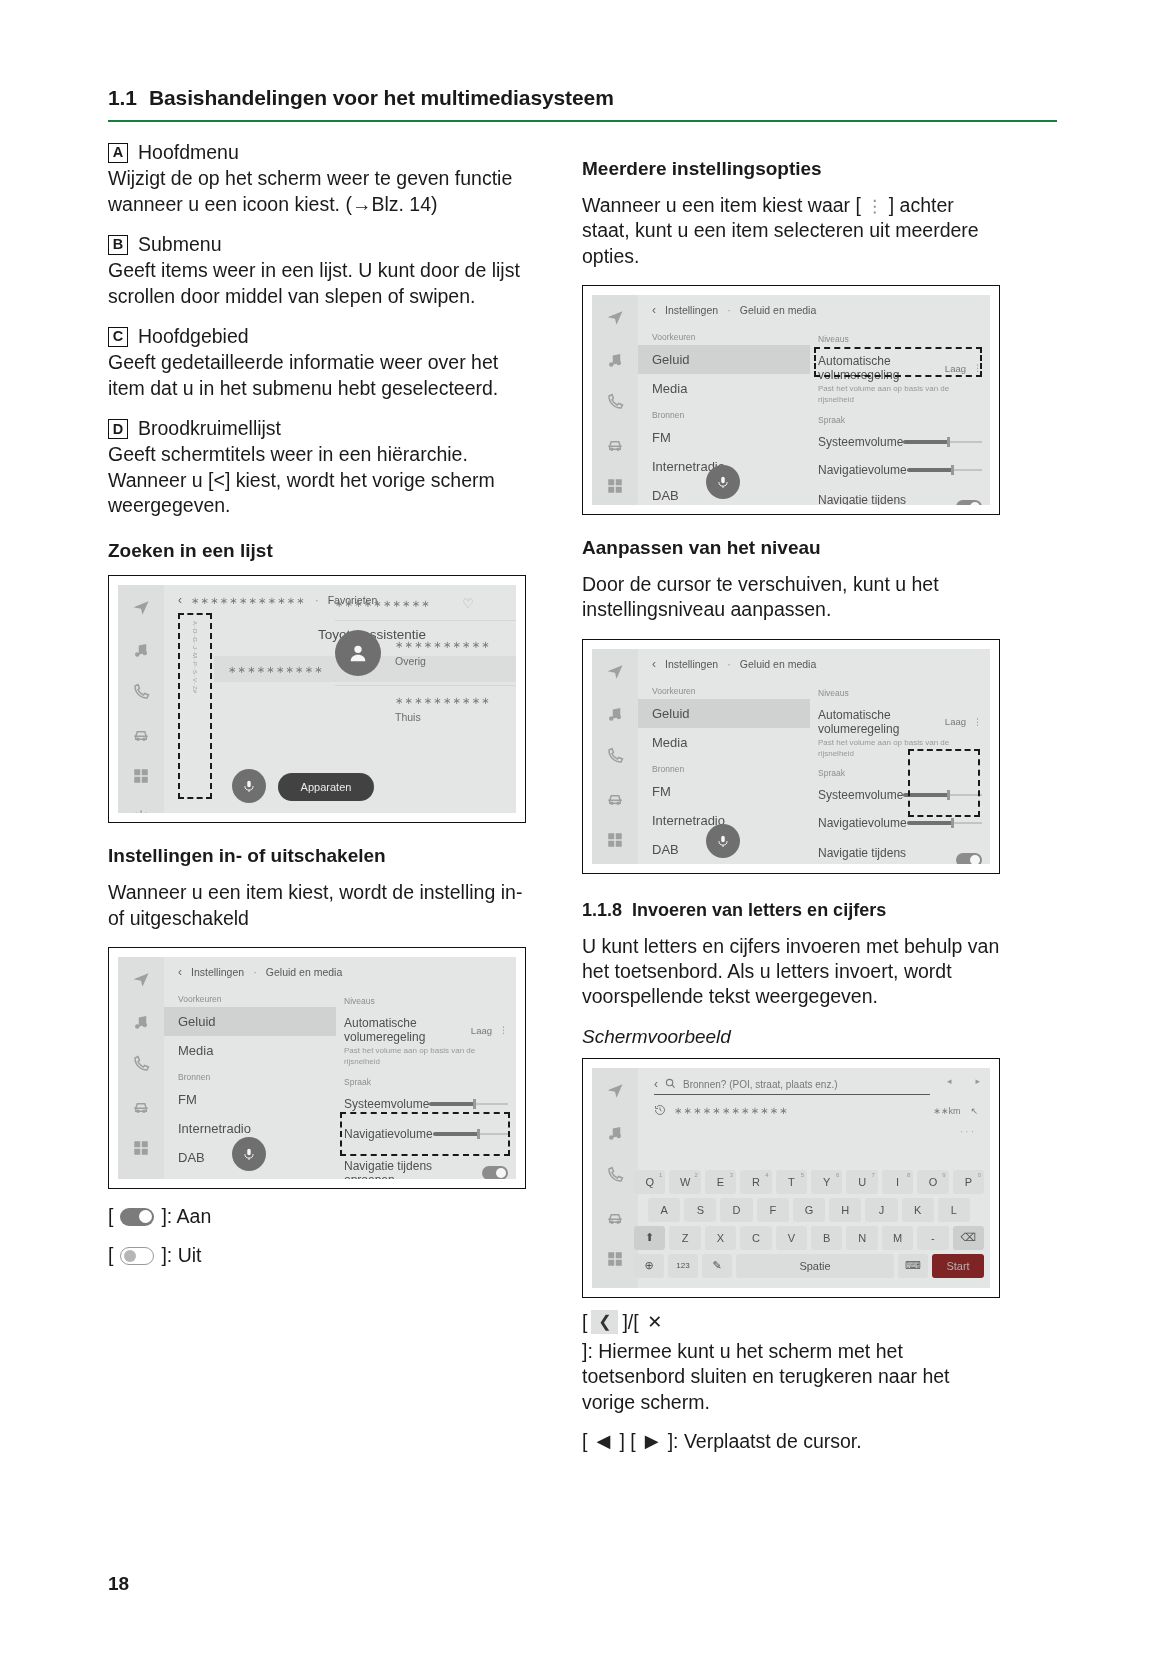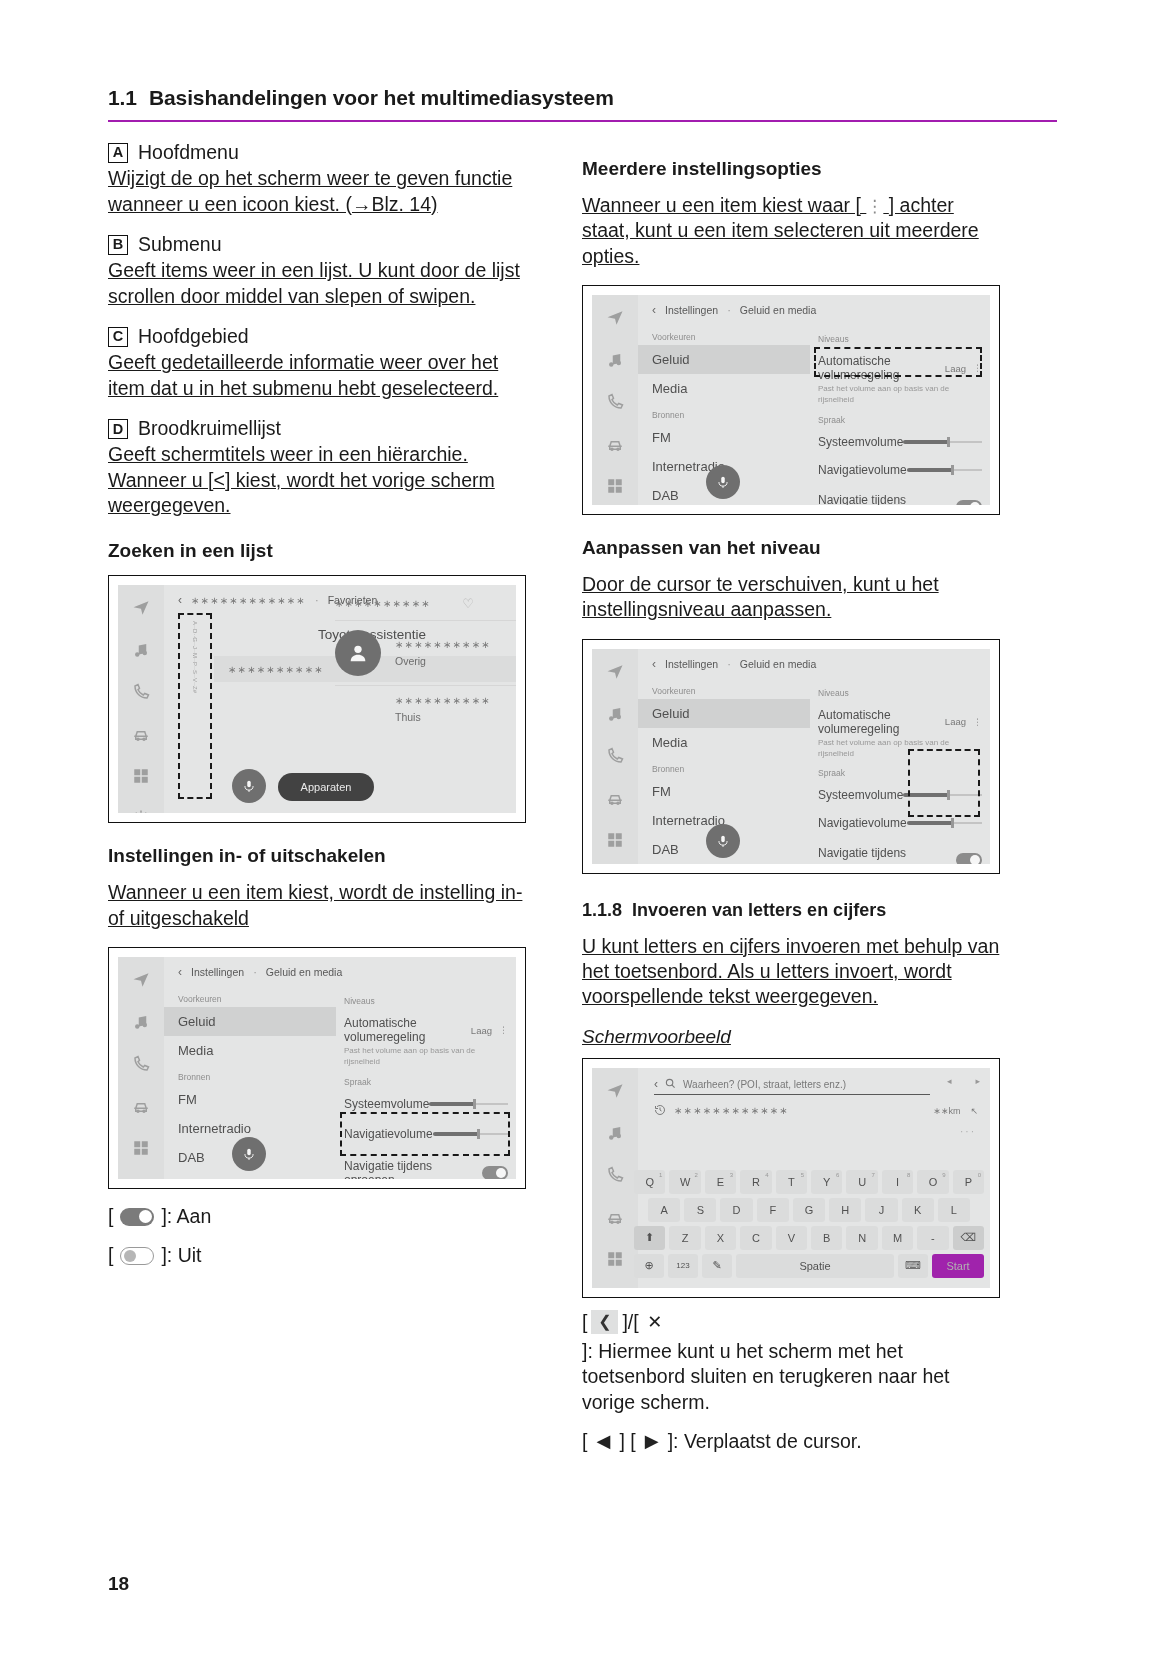--- a/index.html
+++ b/index.html
@@ -10,30 +10,30 @@
     font-family:"Liberation Sans", sans-serif;
     color:#1a1a1a;
     position:relative;
     overflow:hidden;
   }
   .page { position:absolute; inset:0; padding:86px 108px 0 108px; }
 
   
   .chapter-head {
     font-size:21px; font-weight:bold; letter-spacing:-0.1px;
-    padding-bottom:10px; border-bottom:2px solid #a21caf;
+    padding-bottom:10px; border-bottom:2px solid #15803d;
     margin:0 0 18px 0; white-space:nowrap;
   }
   .chapter-head .num { margin-right:12px; }
 
   
   .cols { display:flex; gap:56px; }
   .col { width:418px; }
 
-  p { margin:0;text-decoration:underline; }
+  p { margin:0; }
   .body-txt { font-size:19.5px; line-height:1.30; margin-bottom:16px; }
   .body-txt.tight { margin-bottom:12px; }
   .sub-head { font-size:19px; font-weight:bold; margin:22px 0 13px 0; }
   .sub-head.first { margin-top:18px; }
   .italic-label { font-size:19px; font-style:italic; margin:16px 0 10px 0; }
 
   .letter-line { font-size:19.5px; line-height:1.30; margin-bottom:1px; display:flex; align-items:center; gap:10px;}
   .boxed {
     display:inline-flex; align-items:center; justify-content:center;
     width:20px; height:20px; border:1.6px solid #111;
@@ -131,21 +131,21 @@
   .kb-km { margin-left:auto; font-size:9px; color:#7a7a7a; display:flex; align-items:center; gap:10px;}
   .kb-dots { position:absolute; right:14px; top:58px; font-size:10px; color:#b0b0b0; letter-spacing:2px;}
   .kb { position:absolute; left:42px; right:6px; bottom:6px; }
   .krow { display:flex; gap:4px; justify-content:center; margin-bottom:4px; }
   .key { background:#e2e3e3; border-radius:3px; height:24px; min-width:25px;
          display:flex; align-items:center; justify-content:center; position:relative;
          font-size:11px; color:#4e4e4e; padding:0 4px; flex:1; }
   .key sup { position:absolute; top:2px; right:3px; font-size:6px; color:#9a9a9a; }
   .key.wide { flex:3.4; }
   .key.dark { background:#d2d3d3; }
-  .key.ghost { background:#a21caf; color:#b5b5b5; }
+  .key.ghost { background:#7f1d1d; color:#b5b5b5; }
   .key.flexmin { flex:0 0 30px; }
 
   
   .legend { font-size:19.5px; display:flex; align-items:center; gap:7px; margin:16px 0 2px 0; }
   .legend .tgl-on { width:34px; height:18px; border-radius:10px; background:#7b7b7b; position:relative; display:inline-block;}
   .legend .tgl-on i { position:absolute; right:2.5px; top:2.5px; width:13px; height:13px; border-radius:50%; background:#fff;}
   .legend .tgl-off { width:34px; height:18px; border-radius:10px; background:#fff; border:1.5px solid #9a9a9a; position:relative; display:inline-block;}
   .legend .tgl-off i { position:absolute; left:2.5px; top:2px; width:12px; height:12px; border-radius:50%; background:#b6b6b6;}
 
   .keycap { display:inline-flex; align-items:center; justify-content:center;
@@ -670,21 +670,21 @@
           </div>
 
           <div class="kb-search">
             <span class="chev">‹</span>
             <span>
               <svg width="11" height="11" viewBox="0 0 24 24" fill="none" stroke="#7a7a7a" stroke-width="2.5">
                   <circle cx="10" cy="10" r="7"></circle>
                   <path d="M15 15l6 6"></path>
                 </svg>
             </span>
-            <span>Waarheen? (POI, straat, letters enz.)</span>
+            <span>Bronnen? (POI, straat, plaats enz.)</span>
           </div>
           <div class="kb-arrows">
             <span>◂</span>
             <span>▸</span>
           </div>
 
           <div class="kb-hist">
             <span>
               <svg width="12" height="12" viewBox="0 0 24 24" fill="none" stroke="#7a7a7a" stroke-width="2">
                   <path d="M3 12a9 9 0 1 0 3-6.7"></path>

